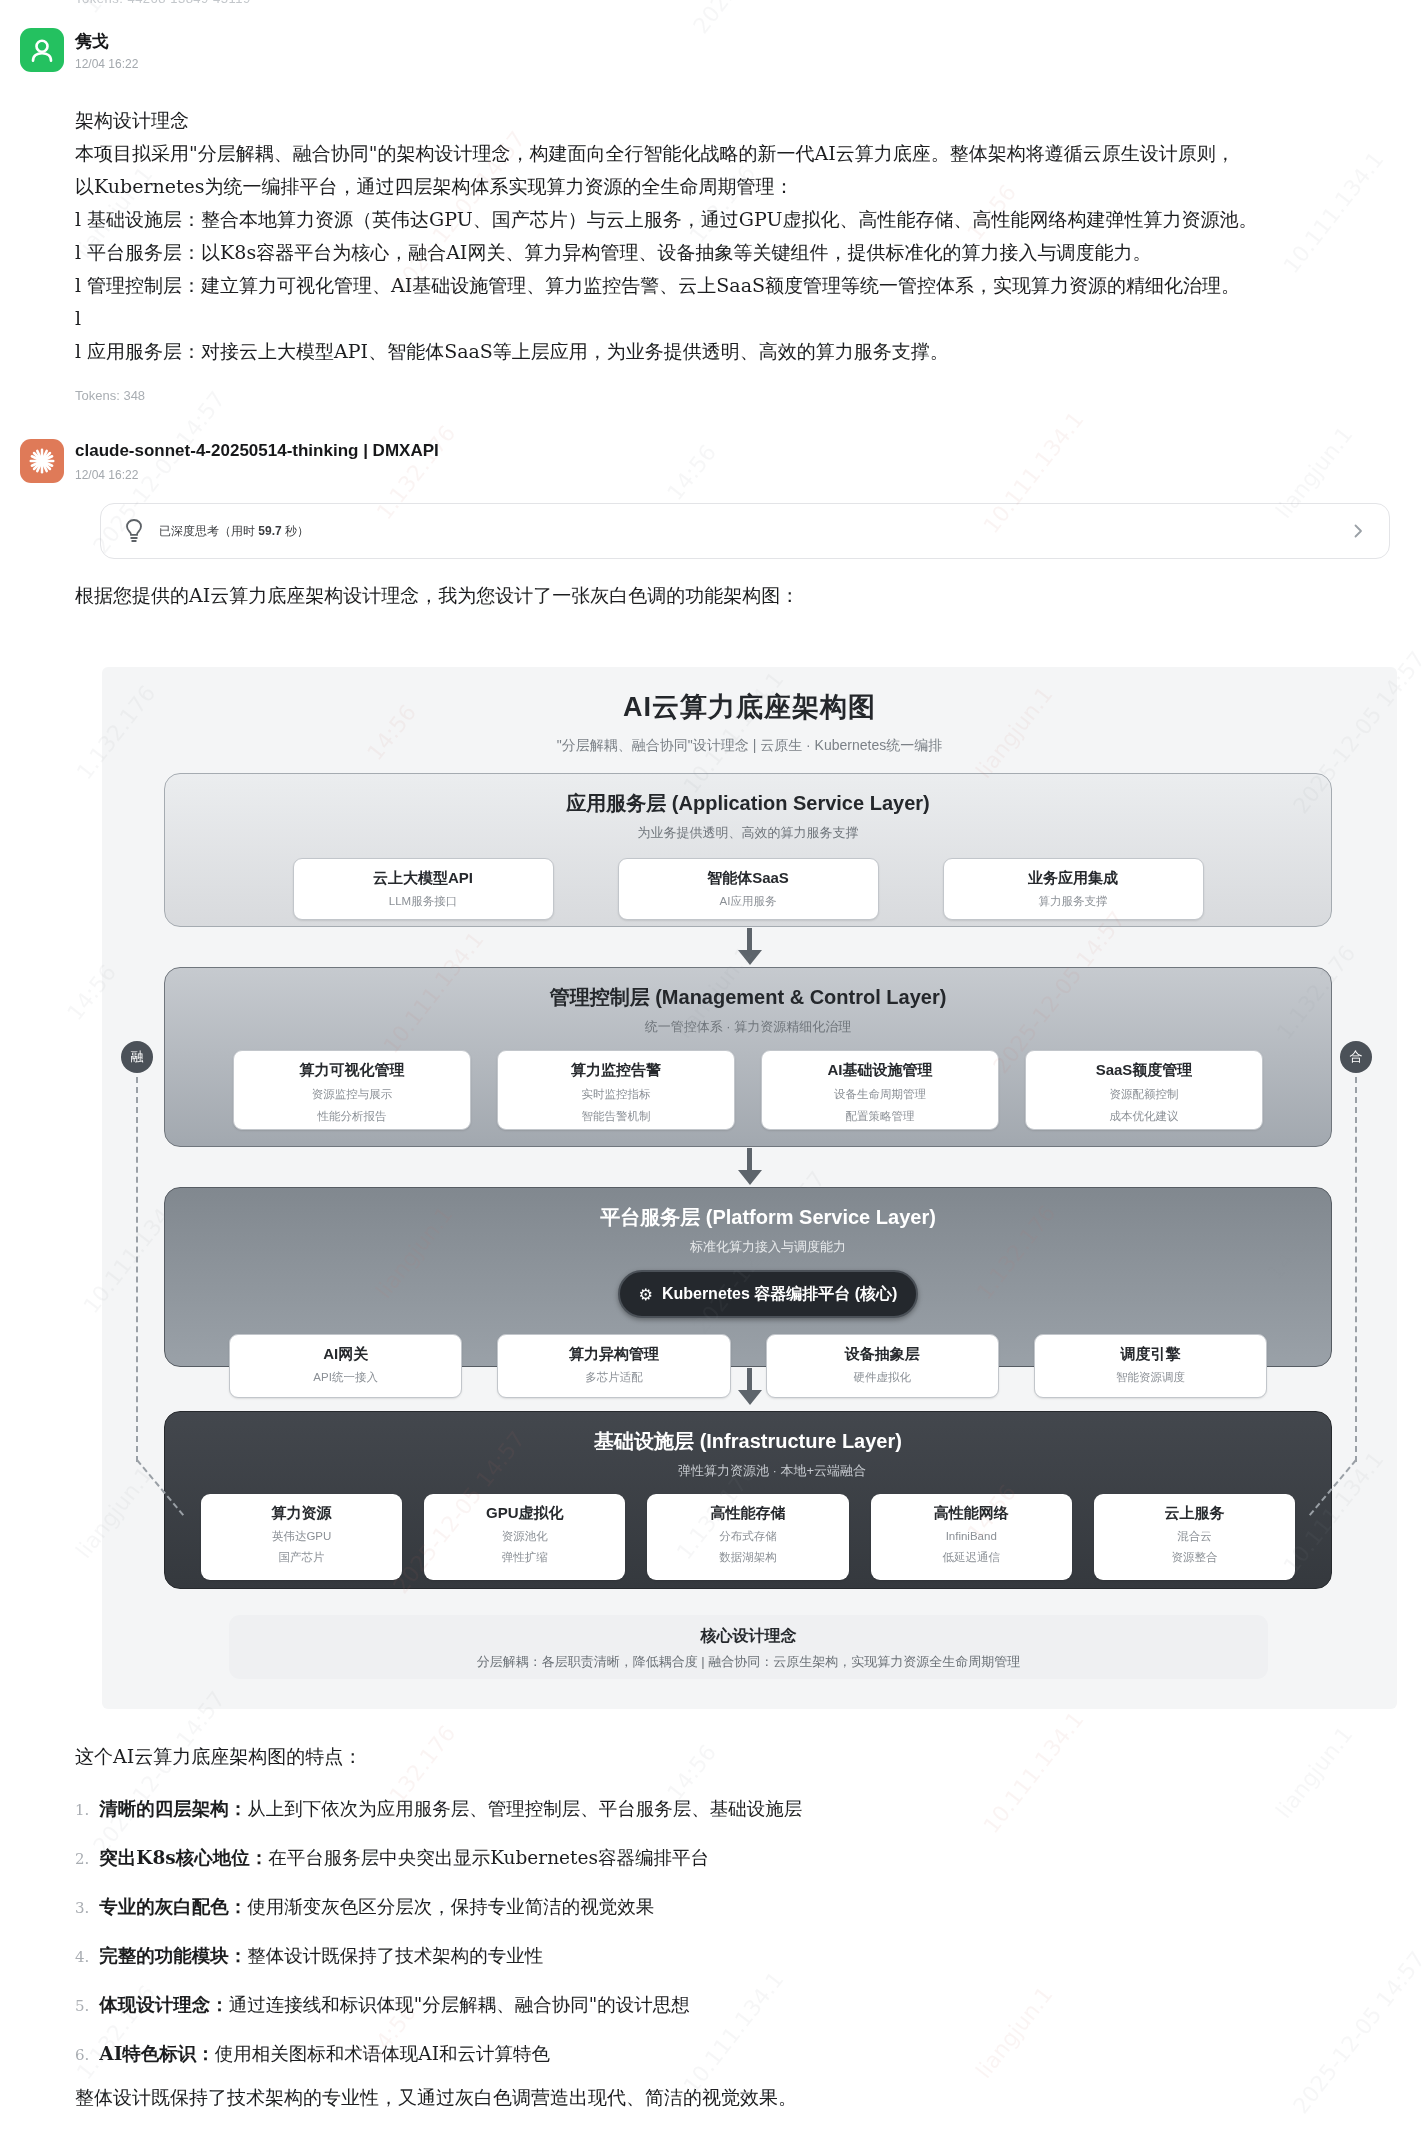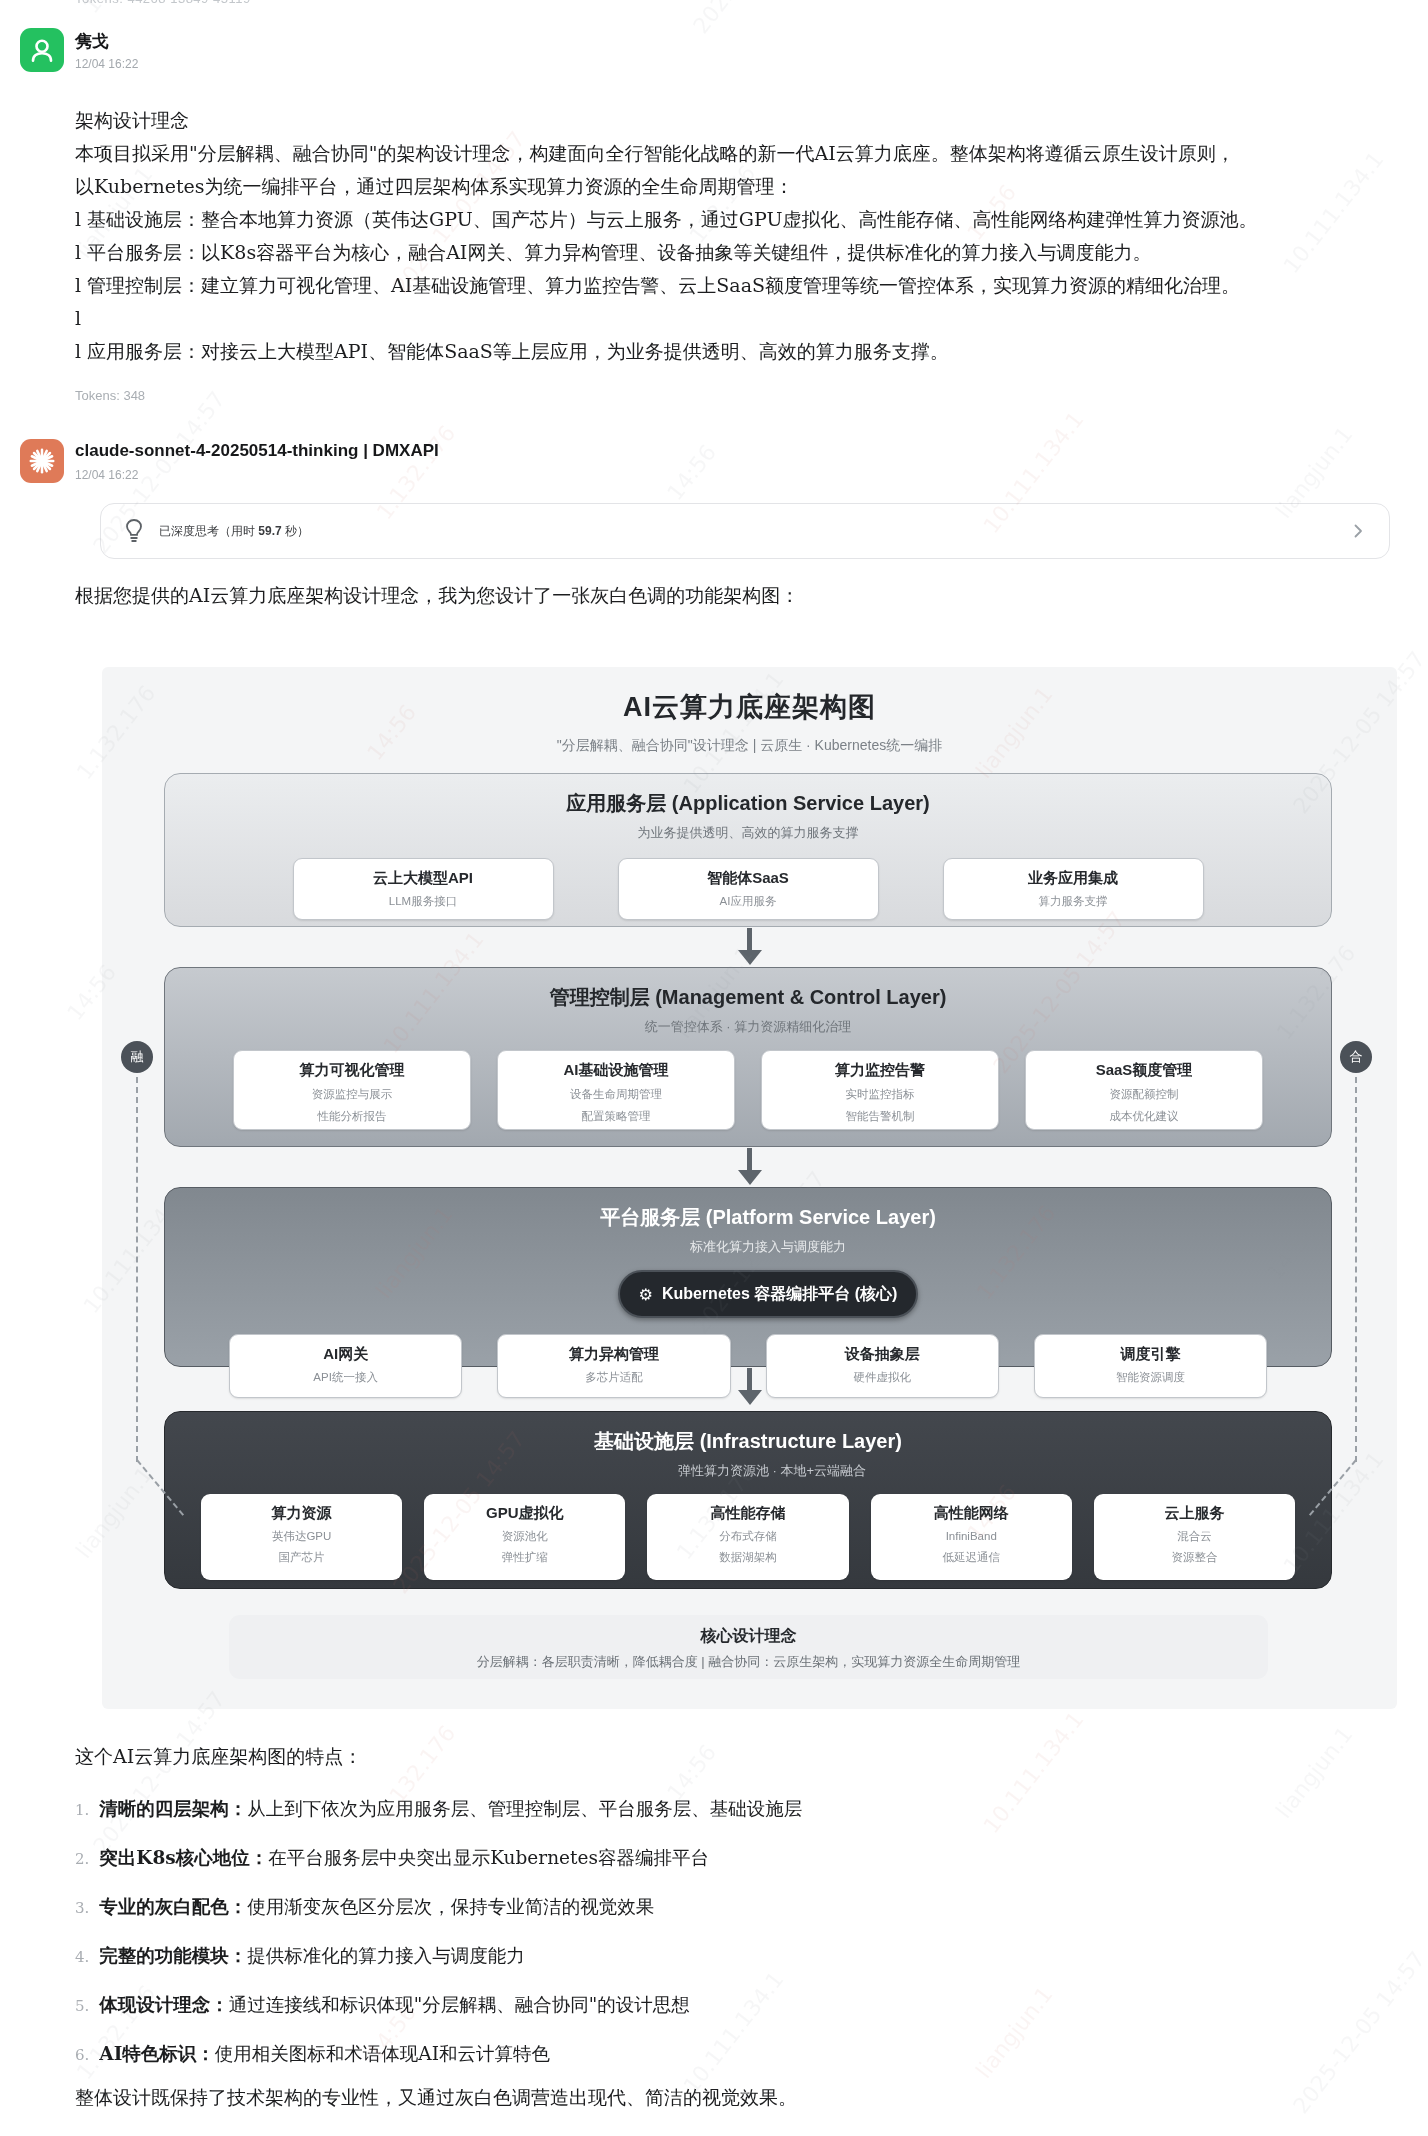--- a/index.html
+++ b/index.html
@@ -207,28 +207,28 @@
   <div class="layer layer-mgmt">
     <div class="layer-title">管理控制层 (Management &amp; Control Layer)</div>
     <div class="layer-sub">统一管控体系 · 算力资源精细化治理</div>
     <div class="cards cards-mgmt">
       <div class="card">
         <div class="card-t">算力可视化管理</div>
         <div class="card-l">资源监控与展示</div>
         <div class="card-l">性能分析报告</div>
       </div>
       <div class="card">
+        <div class="card-t">算力监控告警</div>
+        <div class="card-l">实时监控指标</div>
+        <div class="card-l">智能告警机制</div>
+      </div>
+      <div class="card">
         <div class="card-t">AI基础设施管理</div>
         <div class="card-l">设备生命周期管理</div>
         <div class="card-l">配置策略管理</div>
-      </div>
-      <div class="card">
-        <div class="card-t">算力监控告警</div>
-        <div class="card-l">实时监控指标</div>
-        <div class="card-l">智能告警机制</div>
       </div>
       <div class="card">
         <div class="card-t">SaaS额度管理</div>
         <div class="card-l">资源配额控制</div>
         <div class="card-l">成本优化建议</div>
       </div>
     </div>
   </div>
 
   <div class="flow-arrow arrow-2">
@@ -319,21 +319,21 @@
   <div class="feat-item">
     <span class="feat-num">1.</span><span class="feat-label">清晰的四层架构：</span><span>从上到下依次为应用服务层、管理控制层、平台服务层、基础设施层</span>
   </div>
   <div class="feat-item">
     <span class="feat-num">2.</span><span class="feat-label">突出K8s核心地位：</span><span>在平台服务层中央突出显示Kubernetes容器编排平台</span>
   </div>
   <div class="feat-item">
     <span class="feat-num">3.</span><span class="feat-label">专业的灰白配色：</span><span>使用渐变灰色区分层次，保持专业简洁的视觉效果</span>
   </div>
   <div class="feat-item">
-    <span class="feat-num">4.</span><span class="feat-label">完整的功能模块：</span><span>提供标准化的算力接入与调度能力</span>
+    <span class="feat-num">4.</span><span class="feat-label">完整的功能模块：</span><span>整体设计既保持了技术架构的专业性</span>
   </div>
   <div class="feat-item">
     <span class="feat-num">5.</span><span class="feat-label">体现设计理念：</span><span>通过连接线和标识体现"分层解耦、融合协同"的设计思想</span>
   </div>
   <div class="feat-item">
     <span class="feat-num">6.</span><span class="feat-label">AI特色标识：</span><span>使用相关图标和术语体现AI和云计算特色</span>
   </div>
 </div>
 
 <div class="closing">整体设计既保持了技术架构的专业性，又通过灰白色调营造出现代、简洁的视觉效果。</div>

